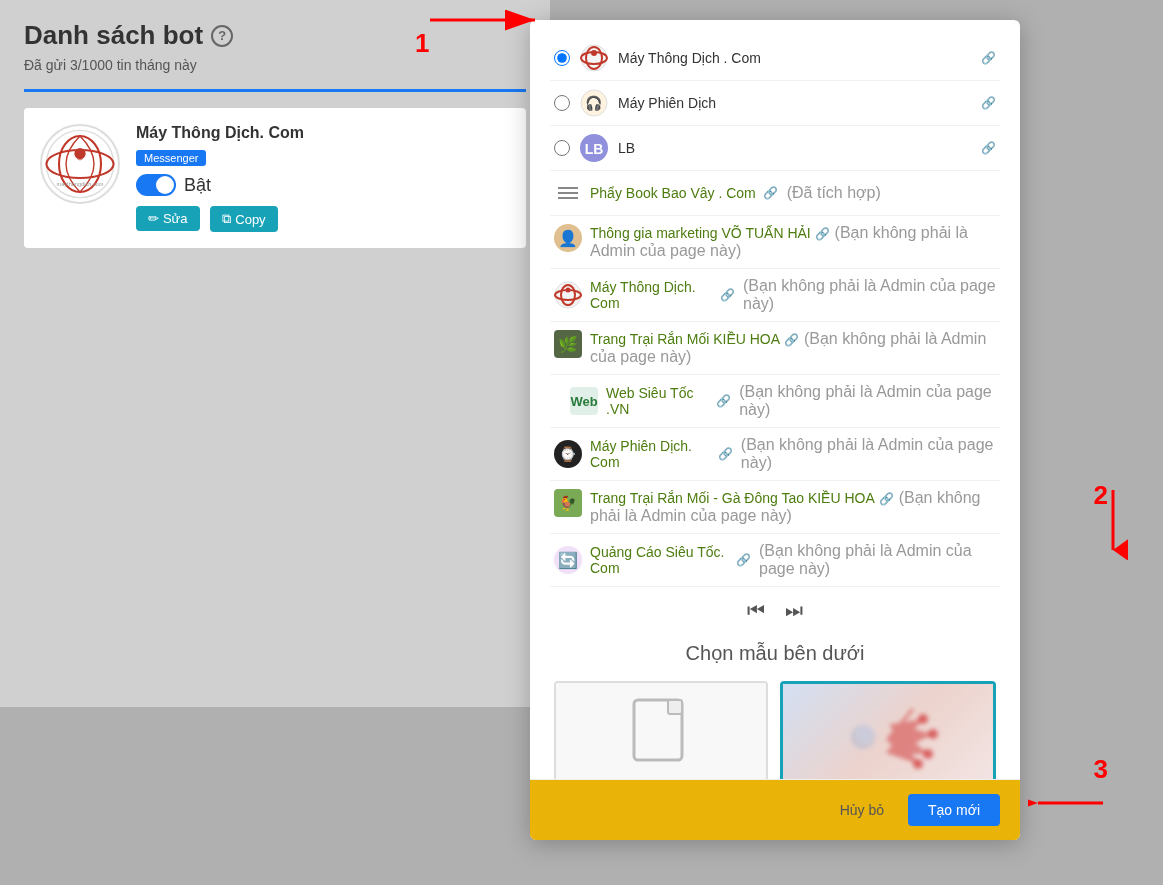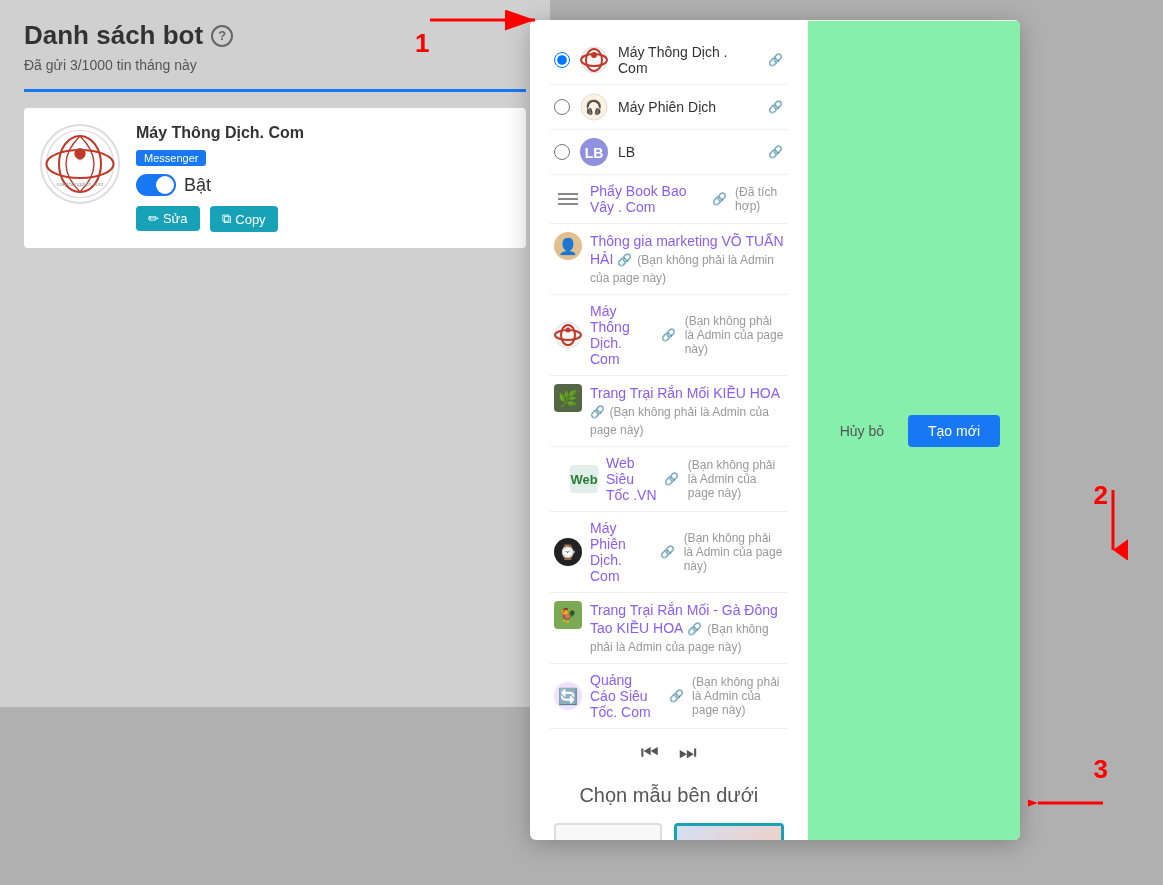--- a/index.html
+++ b/index.html
@@ -155,20 +155,21 @@
       background: white;
       border-radius: 6px;
       width: 490px;
       max-height: 820px;
       position: absolute;
       top: 20px;
       left: 530px;
       box-shadow: 0 4px 24px rgba(0,0,0,0.25);
       overflow: hidden;
       display: flex;
+      flex-direction: column;
     }
 
     .modal-body {
       padding: 16px 20px;
       overflow-y: auto;
       flex: 1;
     }
 
     
     .radio-item {
@@ -203,31 +204,31 @@
     }
 
     .link-icon {
       color: #1877f2;
       font-size: 12px;
       cursor: pointer;
     }
 
     .disabled-text {
       color: #999;
-      font-size: 12px;
+      font-size: 16px;
     }
 
     .separator-item {
       padding: 8px 4px;
       border-bottom: 1px solid #f0f0f0;
     }
 
     .separator-item .page-name {
       font-size: 14px;
-      color: #8b5cf6;
+      color: #4d7c0f;
     }
 
     .nav-arrows {
       display: flex;
       align-items: center;
       justify-content: center;
       gap: 20px;
       padding: 12px 0;
     }
 
@@ -299,21 +300,21 @@
       justify-content: center;
     }
 
     .modal-footer {
       border-top: 1px solid #eee;
       padding: 14px 20px;
       display: flex;
       align-items: center;
       justify-content: flex-end;
       gap: 12px;
-      background: #86efac;
+      background: #eab308;
     }
 
     .btn-cancel {
       background: none;
       border: none;
       font-size: 14px;
       color: #555;
       cursor: pointer;
       padding: 6px 12px;
     }

